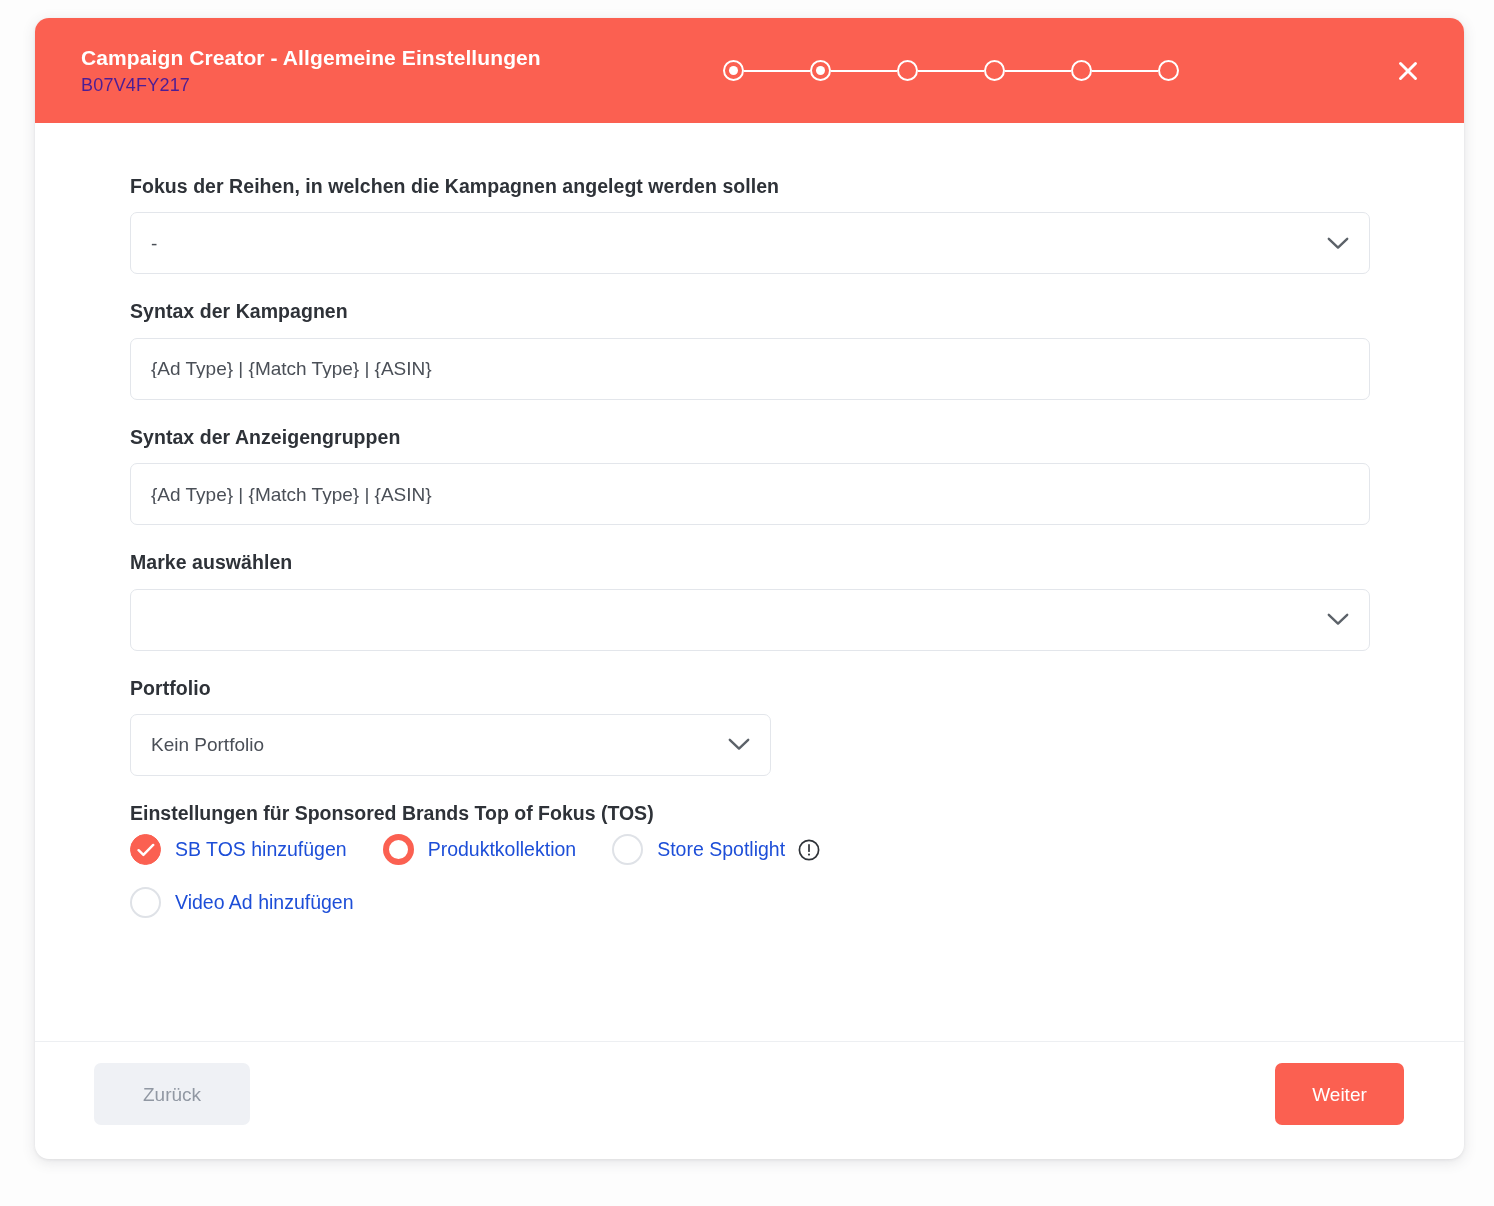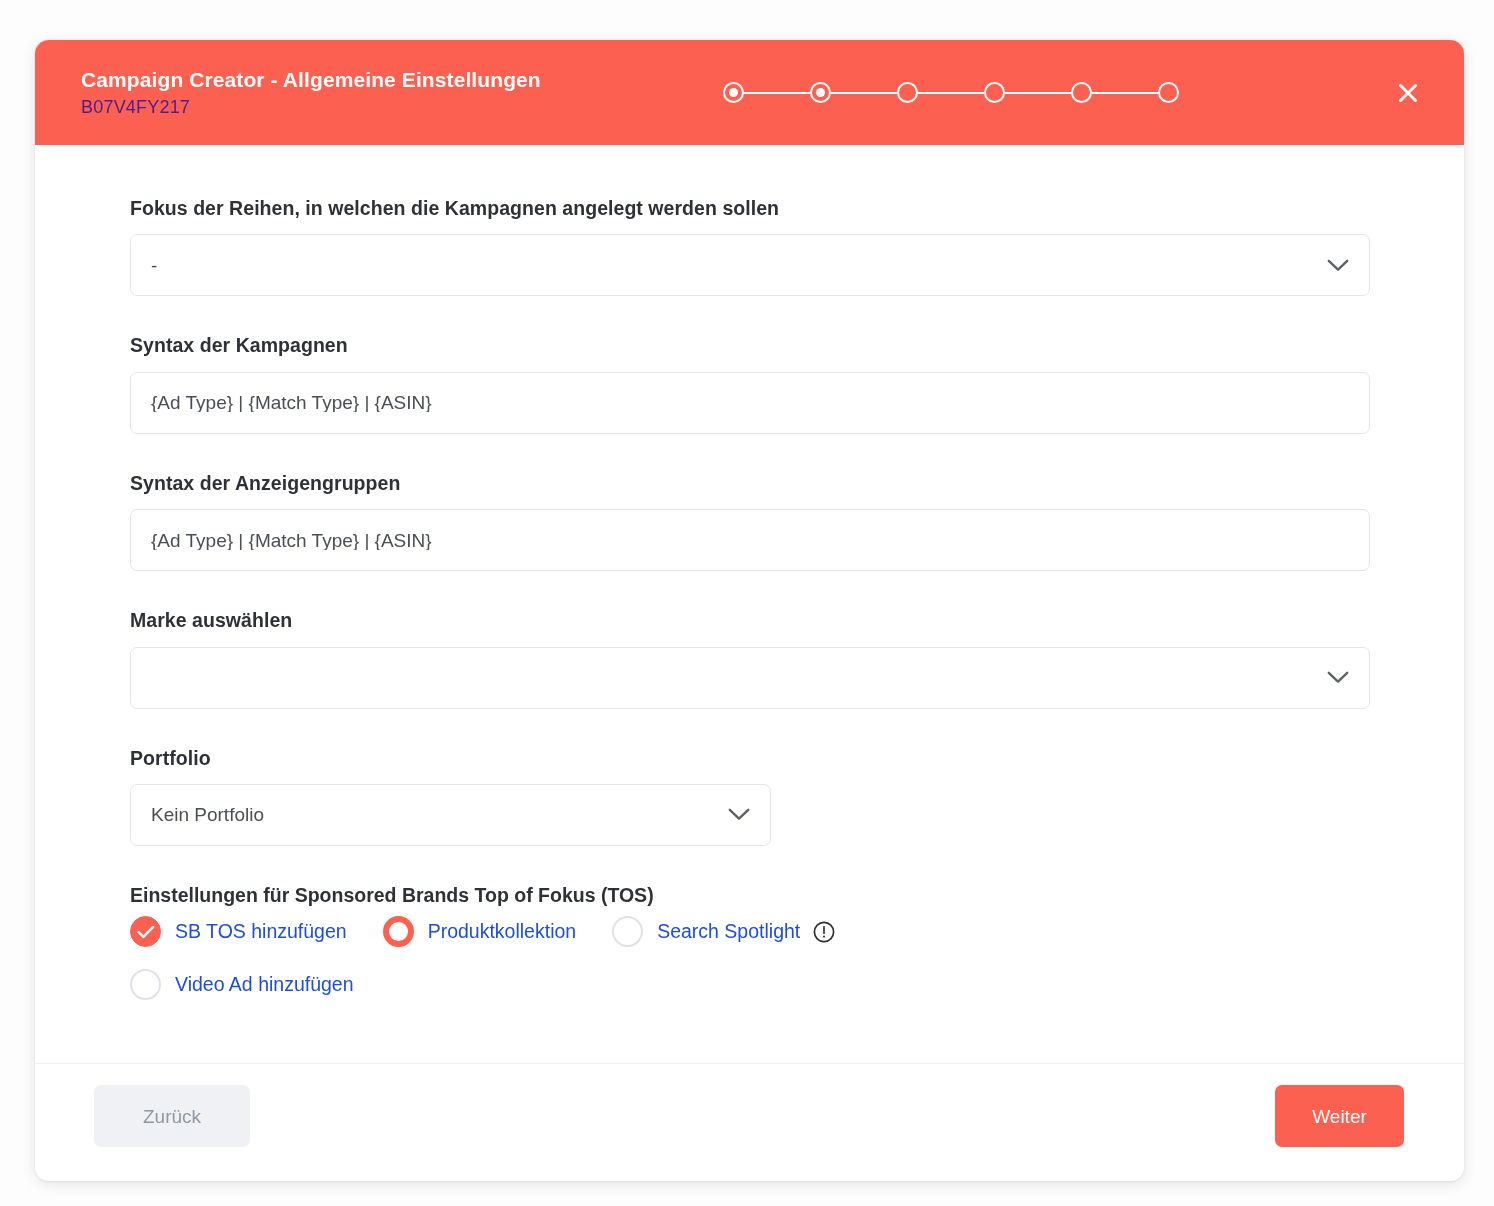--- a/index.html
+++ b/index.html
@@ -21,21 +21,21 @@
     width: 1494px;
     height: 1206px;
     background: #fdfdfd;
     box-sizing: border-box;
   }
 
   
   .modal {
     position: absolute;
     left: 35px;
-    top: 40px;
+    top: 18px;
     width: 1429px;
     height: 1141px;
     background: #ffffff;
     border-radius: 14px;
     box-shadow: 0 3px 14px rgba(60, 64, 80, 0.13),
                 0 1px 3px rgba(60, 64, 80, 0.08);
     display: flex;
     flex-direction: column;
     overflow: hidden;
   }
@@ -139,21 +139,21 @@
 
   .field-label {
     font-size: 19.5px;
     font-weight: bold;
     color: #2e3238;
     letter-spacing: 0.05px;
     margin: 0 0 14px 0;
     line-height: 1.2;
   }
 
-  .field-block { margin-bottom: 38px; }
+  .field-block { margin-bottom: 26px; }
 
   .control {
     position: relative;
     box-sizing: border-box;
     background: #ffffff;
     border: 1px solid #e3e6eb;
     border-radius: 7px;
     height: 62px;
     display: flex;
     align-items: center;
@@ -400,21 +400,21 @@
             <span class="opt-label">SB TOS hinzufügen</span>
           </div>
 
           <div class="option">
             <span class="mark radio-on"></span>
             <span class="opt-label">Produktkollektion</span>
           </div>
 
           <div class="option">
             <span class="mark off"></span>
-            <span class="opt-label">Search Spotlight</span>
+            <span class="opt-label">Store Spotlight</span>
             <span class="info-icon">
               <svg width="24" height="24" viewBox="0 0 24 24" fill="none">
                 <circle cx="12" cy="12" r="9.6" stroke="#2e3238" stroke-width="1.7"></circle>
                 <path d="M12 6.8 V13.2" stroke="#2e3238" stroke-width="1.7" stroke-linecap="round"></path>
                 <circle cx="12" cy="16.6" r="1.05" fill="#2e3238"></circle>
               </svg>
             </span>
           </div>
 
         </div>

